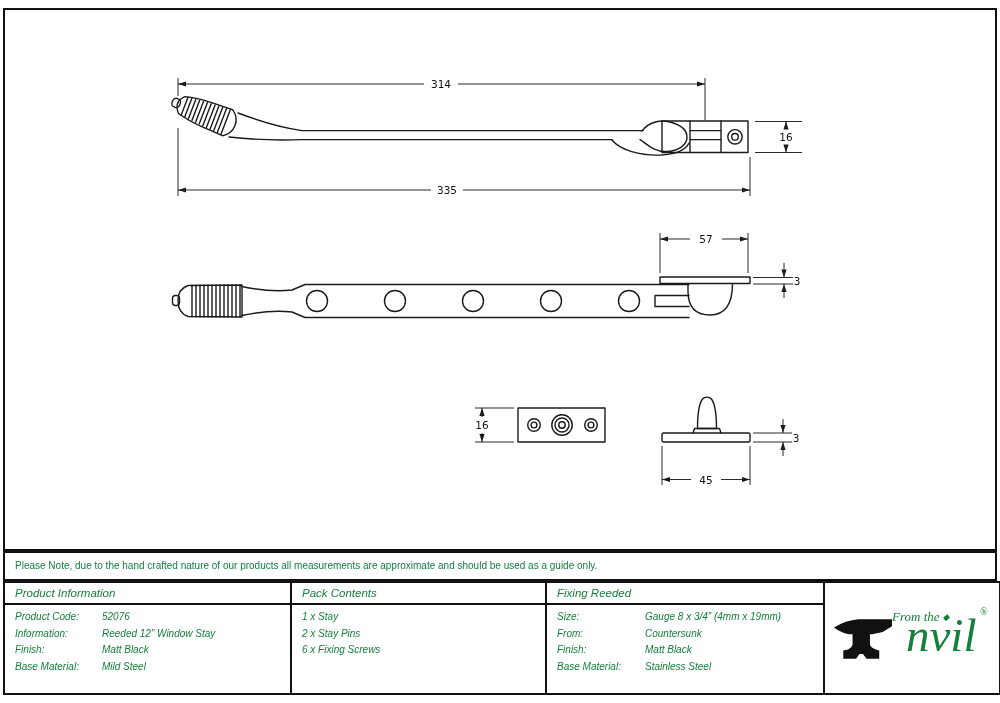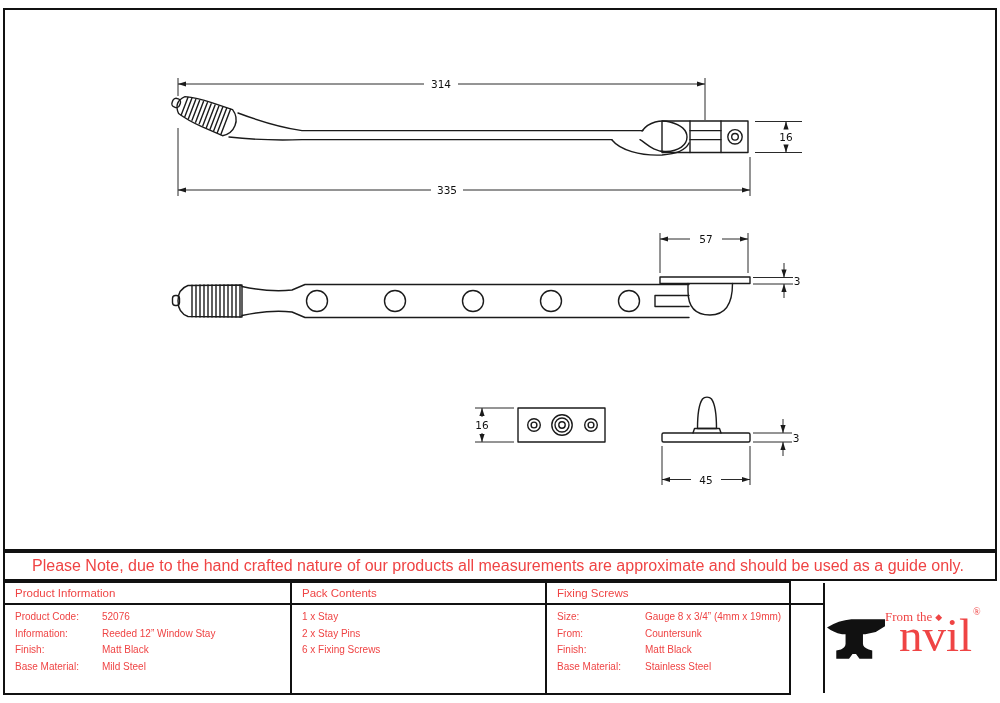--- a/index.html
+++ b/index.html
@@ -1,25 +1,25 @@
 <!DOCTYPE html>
 <html><head>
 <meta charset="utf-8">
 <style>
   html,body { margin:0; padding:0; background:#ffffff; }
   .page {
     position:relative; width:1000px; height:703px; background:#ffffff;
-    font-family:"Liberation Sans", sans-serif; color:#ef4444;
+    font-family:"Liberation Sans", sans-serif; color:#15803d;
     overflow:hidden;
   }
   .box { position:absolute; border:2px solid #111; box-sizing:border-box; background:#fff; }
   .drawing-box { left:3px; top:8px; width:994px; height:543px; }
   .note-box { left:3px; top:551px; width:994px; height:30px; }
-  .note-text { font-size:16px; line-height:25px; padding-left:27px; white-space:nowrap; }
-  .table-box { left:3px; top:581px; width:788px; height:114px; }
+  .note-text { font-size:10px; line-height:25px; padding-left:10px; white-space:nowrap; }
+  .table-box { left:3px; top:581px; width:998px; height:114px;font-style:italic; }
   .vline { position:absolute; top:0; bottom:0; width:2px; background:#111; }
   .hdr-rule { position:absolute; left:0; top:20px; width:820px; height:2px; background:#111; }
   .hdr { position:absolute; top:4px; font-size:11.5px; }
   .rows { position:absolute; top:26px; font-size:10px; line-height:16.6px; }
   .rows div { white-space:nowrap; }
   .dimtxt { font-family:"DejaVu Sans", sans-serif; font-size:10.5px; fill:#111; }
   .ln { fill:none; stroke:#1b1b1b; stroke-width:1.4; stroke-linejoin:round; stroke-linecap:round; }
   .thin { fill:none; stroke:#2a2a2a; stroke-width:1; stroke-linecap:butt; }
   .ar { fill:#1b1b1b; stroke:none; }
   
@@ -213,21 +213,21 @@
   </div>
 
   <div class="box table-box">
     <div class="vline" style="left:285px;"></div>
     <div class="vline" style="left:540px;"></div>
     <div class="vline" style="left:818px;"></div>
     <div class="hdr-rule"></div>
 
     <div class="hdr" style="left:10px;">Product Information</div>
     <div class="hdr" style="left:297px;">Pack Contents</div>
-    <div class="hdr" style="left:552px;">Fixing Screws</div>
+    <div class="hdr" style="left:552px;">Fixing Reeded</div>
 
     <div class="rows" style="left:10px;">
       <div>Product Code:</div>
       <div>Information:</div>
       <div>Finish:</div>
       <div>Base Material:</div>
     </div>
     <div class="rows" style="left:97px;">
       <div>52076</div>
       <div>Reeded 12” Window Stay</div>

